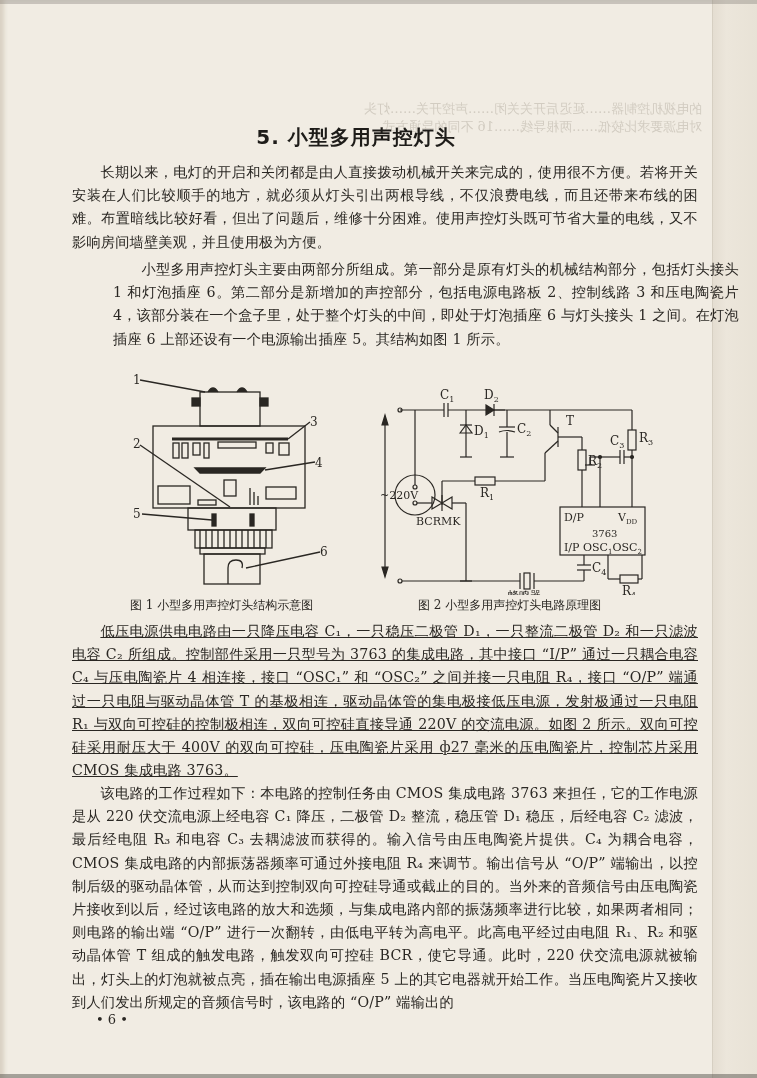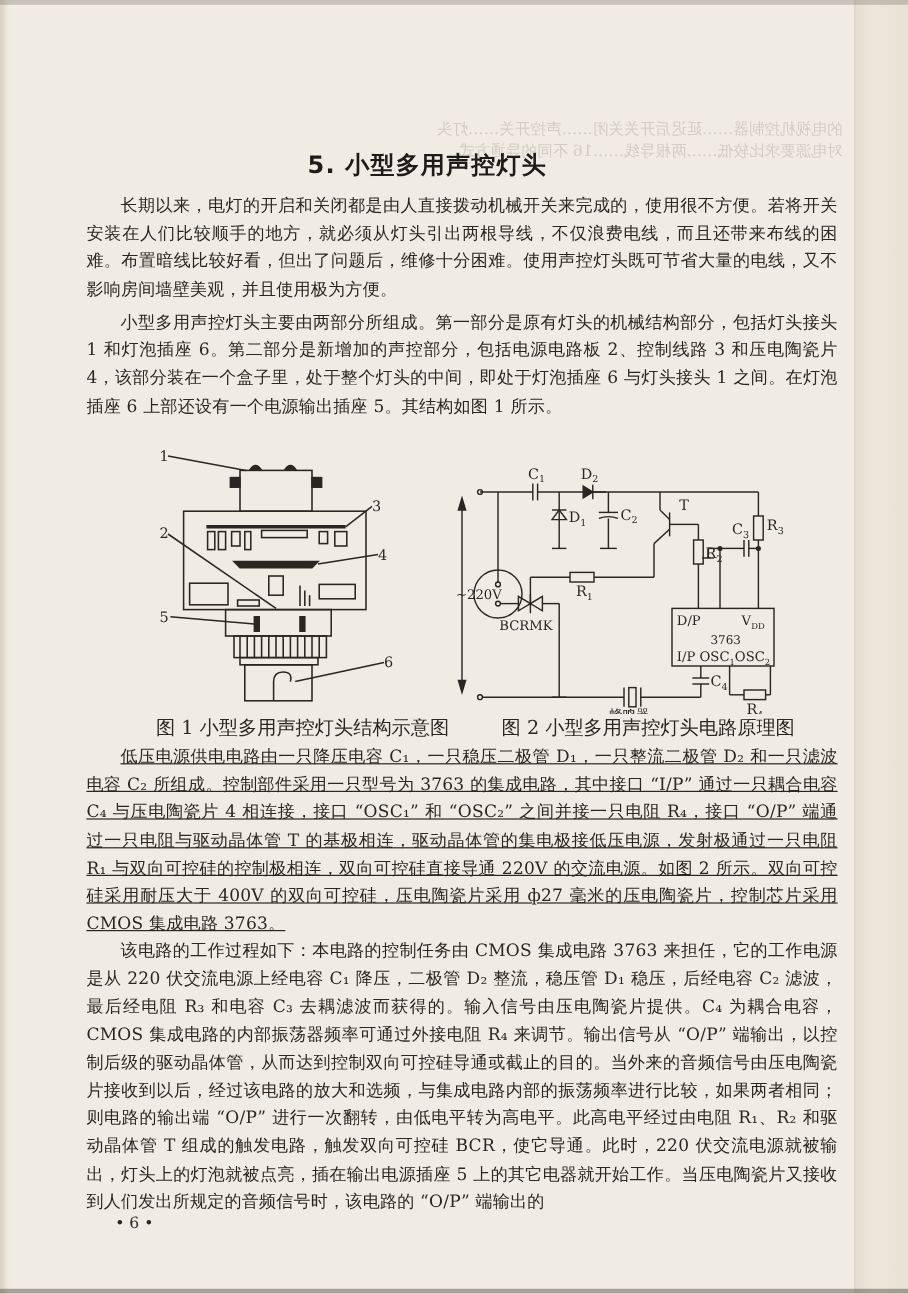--- a/index.html
+++ b/index.html
@@ -31,21 +31,21 @@
       font-family: "DejaVu Sans", "Liberation Sans", sans-serif;
       font-weight: bold; font-size: 20px; letter-spacing: 1px; color: #1e1c19;
     }
     .para {
       position: absolute; left: 72px; width: 626px;
       font-size: 14.2px; line-height: 23.2px; text-align: justify;
       text-indent: 2em; margin: 0; letter-spacing: 0.2px;
     }
     .figs { position: absolute; left: 100px; top: 370px; width: 600px; height: 225px; }
     .cap {
-      position: absolute; top: 597px; font-size: 16px; color: #2a2723;
+      position: absolute; top: 597px; font-size: 12px; color: #2a2723;
       white-space: nowrap;
     }
     .pagenum { position: absolute; left: 96px; top: 1012px; font-size: 13px; }
     svg text { font-family: "DejaVu Serif", serif; fill: #2a2723; }
   </style>
 </head>
 <body>
 
 <div class="page"></div>
 <div class="page-edge"></div>
@@ -53,21 +53,21 @@
 <div class="bottom-shadow"></div>
 
 <div class="bleed">
   <div>的电视机控制器……延迟后开关关闭……声控开关……灯头</div>
   <div>对电源要求比较低……两根导线……16 不同的导通方式</div>
 </div>
 
 <div class="title">5. 小型多用声控灯头</div>
 
 <p class="para" style="top:161px;font-family:Liberation Serif, serif;">长期以来，电灯的开启和关闭都是由人直接拨动机械开关来完成的，使用很不方便。若将开关安装在人们比较顺手的地方，就必须从灯头引出两根导线，不仅浪费电线，而且还带来布线的困难。布置暗线比较好看，但出了问题后，维修十分困难。使用声控灯头既可节省大量的电线，又不影响房间墙壁美观，并且使用极为方便。</p>
-<p class="para" style="top:258px;">小型多用声控灯头主要由两部分所组成。第一部分是原有灯头的机械结构部分，包括灯头接头 1 和灯泡插座 6。第二部分是新增加的声控部分，包括电源电路板 2、控制线路 3 和压电陶瓷片 4，该部分装在一个盒子里，处于整个灯头的中间，即处于灯泡插座 6 与灯头接头 1 之间。在灯泡插座 6 上部还设有一个电源输出插座 5。其结构如图 1 所示。</p>
+<p class="para" style="top:258px;margin-left:41px;">小型多用声控灯头主要由两部分所组成。第一部分是原有灯头的机械结构部分，包括灯头接头 1 和灯泡插座 6。第二部分是新增加的声控部分，包括电源电路板 2、控制线路 3 和压电陶瓷片 4，该部分装在一个盒子里，处于整个灯头的中间，即处于灯泡插座 6 与灯头接头 1 之间。在灯泡插座 6 上部还设有一个电源输出插座 5。其结构如图 1 所示。</p>
 
 <div class="figs">
 
   <svg width="260" height="225" viewBox="0 0 260 225" style="position:absolute;left:0;top:0;">
     <g stroke="#2a2723" fill="none" stroke-width="1.3">
 
       <rect x="100" y="22" width="60" height="34"></rect>
       <rect x="92" y="28" width="8" height="8" fill="#2a2723"></rect>
       <rect x="160" y="28" width="8" height="8" fill="#2a2723"></rect>
       <path d="M108 22 q5 -8 10 0" fill="#2a2723"></path>

